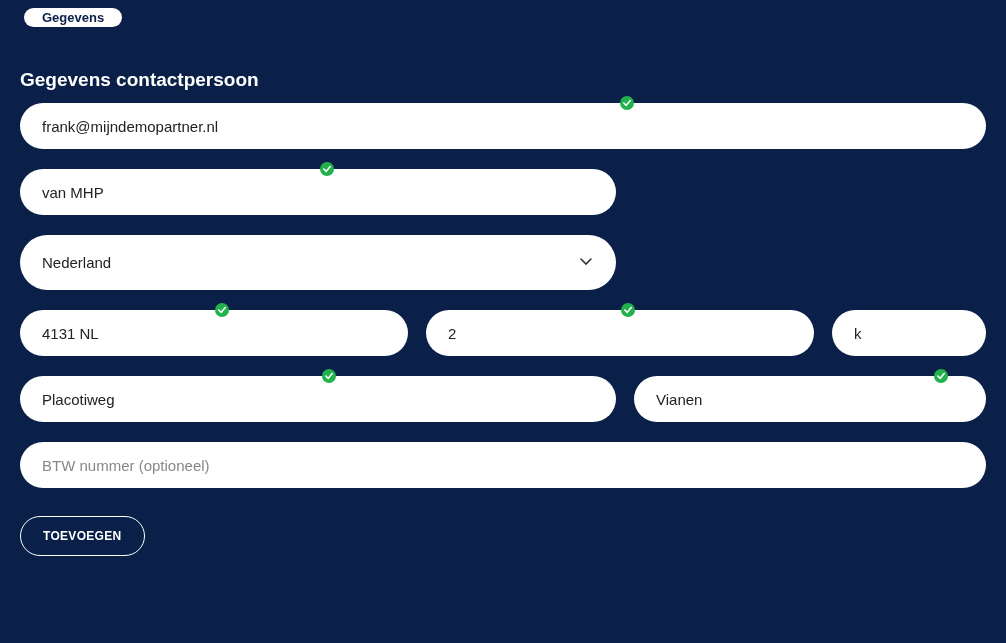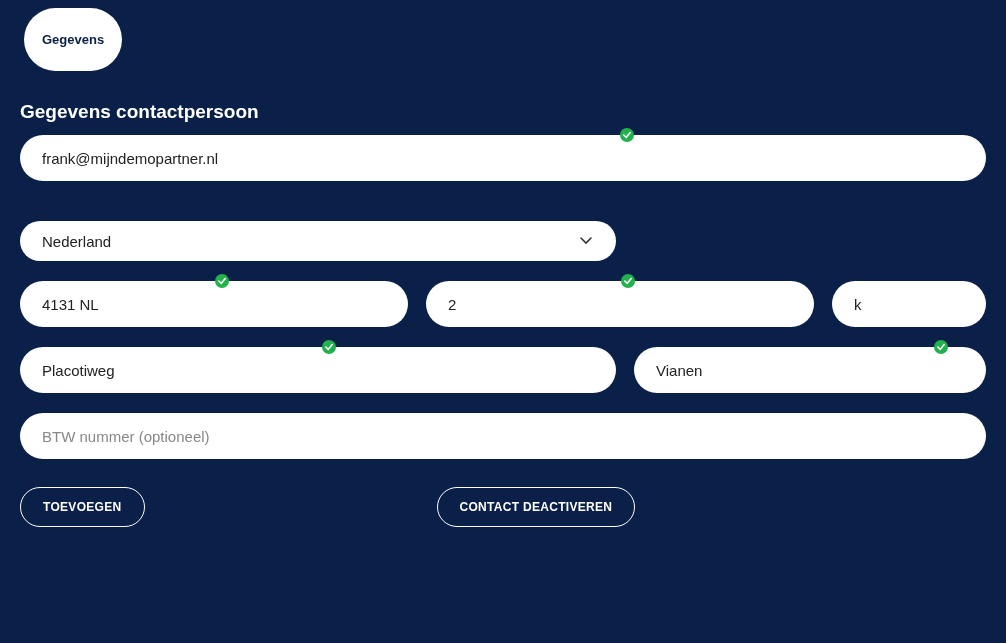--- a/index.html
+++ b/index.html
@@ -10,29 +10,29 @@
     font-size: 15px;
     color: #111;
     padding: 8px 20px 20px 20px;
   }
   .tab-pill {
     display: inline-block;
     background: #fff;
     color: #0a2048;
     font-weight: 700;
     font-size: 13px;
-    padding: 24px 18px;
+    padding: 2px 18px;
     border-radius: 999px;
     margin-left: 4px;
   }
   h2.section-title {
     color: #fff;
     font-weight: 700;
     font-size: 19px;
-    margin-top: 30px;
+    margin-top: 42px;
     margin-bottom: 12px;
   }
   .form { display: flex; flex-direction: column; gap: 20px; }
   .row { display: flex; gap: 18px; }
   .field {
     position: relative;
     flex: 1 1 0;
     min-width: 0;
   }
   .valid-badge {
@@ -57,21 +57,21 @@
     font-size: 15px;
     color: #222;
     outline: none;
     font-family: inherit;
   }
   .input::placeholder { color: #888; }
 
   .select-wrap {
     position: relative;
     width: 100%;
-    height: 40px;
+    height: 55px;
     background: #fff;
     border-radius: 999px;
     display: flex;
     align-items: center;
     padding: 0 22px;
     cursor: pointer;
     justify-content: space-between;
   }
   .select-value { font-size: 15px; color: #222; }
   .chevron { width: 16px; height: 16px; }
@@ -131,20 +131,28 @@
         <svg viewBox="0 0 10 10">
             <path d="M1 5 L4 8 L9 2" stroke="#fff" stroke-width="2" fill="none" stroke-linecap="round"></path>
           </svg>
       </span>
       <input class="input" value="frank@mijndemopartner.nl" style="">
     </div>
   </div>
 
 
   <div class="row name">
+    <div class="field">
+      <span class="valid-badge badge-lastname">
+        <svg viewBox="0 0 10 10">
+            <path d="M1 5 L4 8 L9 2" stroke="#fff" stroke-width="2" fill="none" stroke-linecap="round"></path>
+          </svg>
+      </span>
+      <input class="input" value="van MHP" style="">
+    </div>
   </div>
 
   <div class="row country">
     <div class="field">
       <div class="select-wrap">
         <span class="select-value">Nederland</span>
         <span>
           <svg class="chevron" viewBox="0 0 16 16">
               <path d="M3 6 L8 11 L13 6" stroke="#333" stroke-width="1.6" fill="none" stroke-linecap="round"></path>
             </svg>
@@ -196,19 +204,18 @@
 
   <div class="row phone">
     <div class="field">
       <input class="input" placeholder="BTW nummer (optioneel)" style="">
     </div>
   </div>
 
   <div class="actions">
     <button class="btn-outline">TOEVOEGEN</button>
     <span class="spacer"></span>
-    <button class="btn-outline">CONTACT DEACTIVEREN</button>
   </div>
 
 </div>
 
 
 
 
 </body></html>

